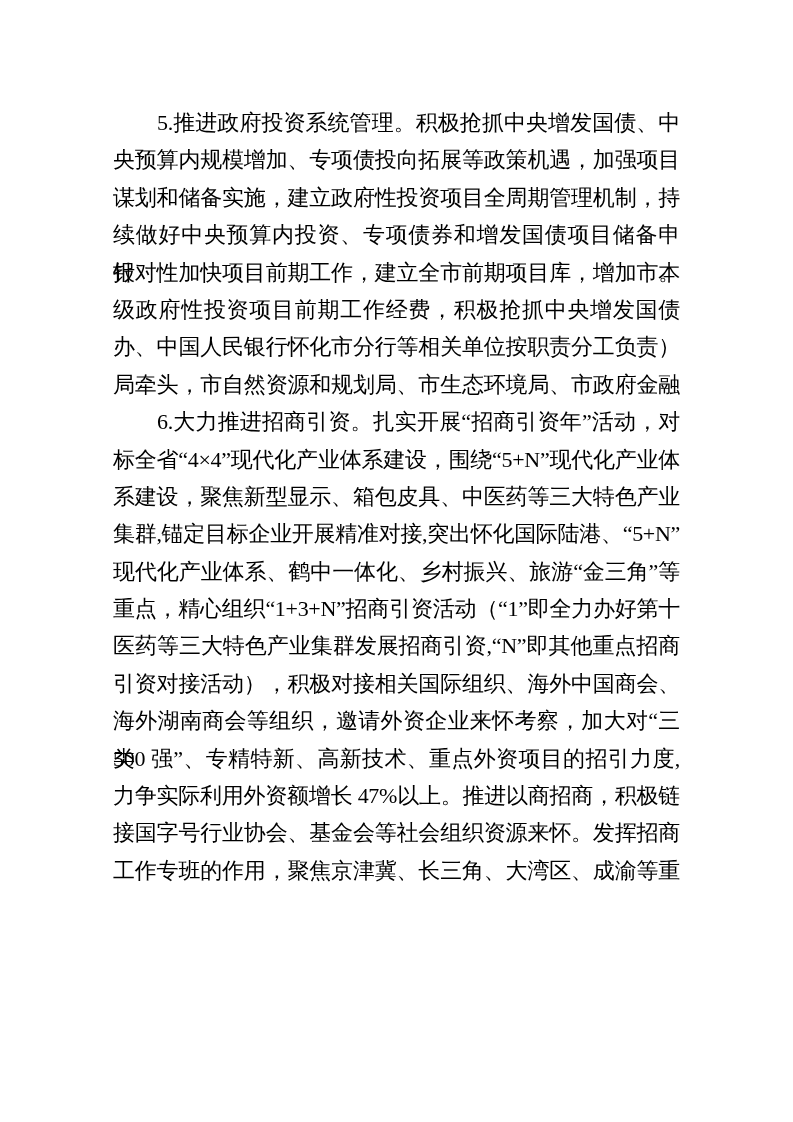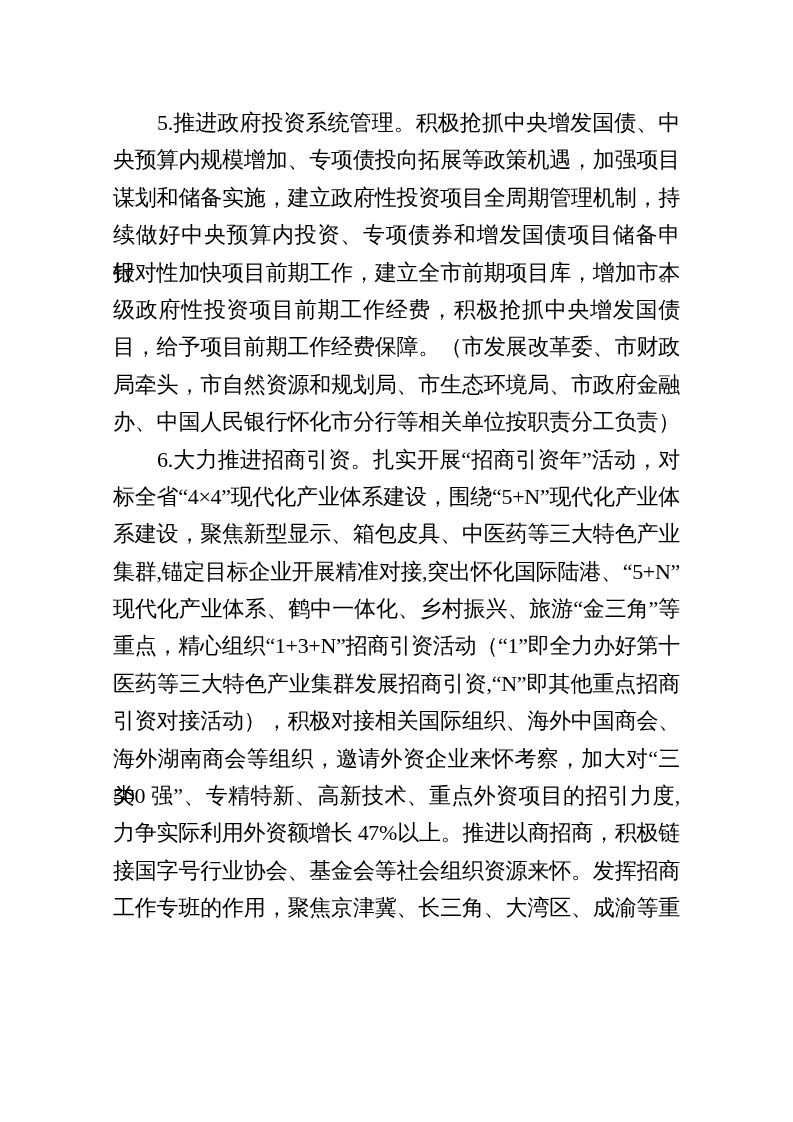--- a/index.html
+++ b/index.html
@@ -47,23 +47,22 @@
 <div class="page">
   <div class="content">
 
     <section class="paragraph">
       <div class="doc-line first">5.推进政府投资系统管理。积极抢抓中央增发国债、中</div>
       <div class="doc-line">央预算内规模增加、专项债投向拓展等政策机遇，加强项目</div>
       <div class="doc-line">谋划和储备实施，建立政府性投资项目全周期管理机制，持</div>
       <div class="doc-line">续做好中央预算内投资、专项债券和增发国债项目储备申报。</div>
       <div class="doc-line">针对性加快项目前期工作，建立全市前期项目库，增加市本</div>
       <div class="doc-line">级政府性投资项目前期工作经费，积极抢抓中央增发国债</div>
-      <div class="doc-line">目，给予项目前期工作经费保障。（市发展改革委、市财政</div>
+      <div class="doc-line">办、中国人民银行怀化市分行等相关单位按职责分工负责）</div>
       <div class="doc-line">局牵头，市自然资源和规划局、市生态环境局、市政府金融</div>
-      <div class="doc-line">办、中国人民银行怀化市分行等相关单位按职责分工负责）</div>
     </section>
 
     <section class="paragraph">
       <div class="doc-line first">6.大力推进招商引资。扎实开展“招商引资年”活动，对</div>
       <div class="doc-line">标全省“4×4”现代化产业体系建设，围绕“5+N”现代化产业体</div>
       <div class="doc-line">系建设，聚焦新型显示、箱包皮具、中医药等三大特色产业</div>
       <div class="doc-line">集群,锚定目标企业开展精准对接,突出怀化国际陆港、“5+N”</div>
       <div class="doc-line">现代化产业体系、鹤中一体化、乡村振兴、旅游“金三角”等</div>
       <div class="doc-line">重点，精心组织“1+3+N”招商引资活动（“1”即全力办好第十</div>
       <div class="doc-line">医药等三大特色产业集群发展招商引资,“N”即其他重点招商</div>

